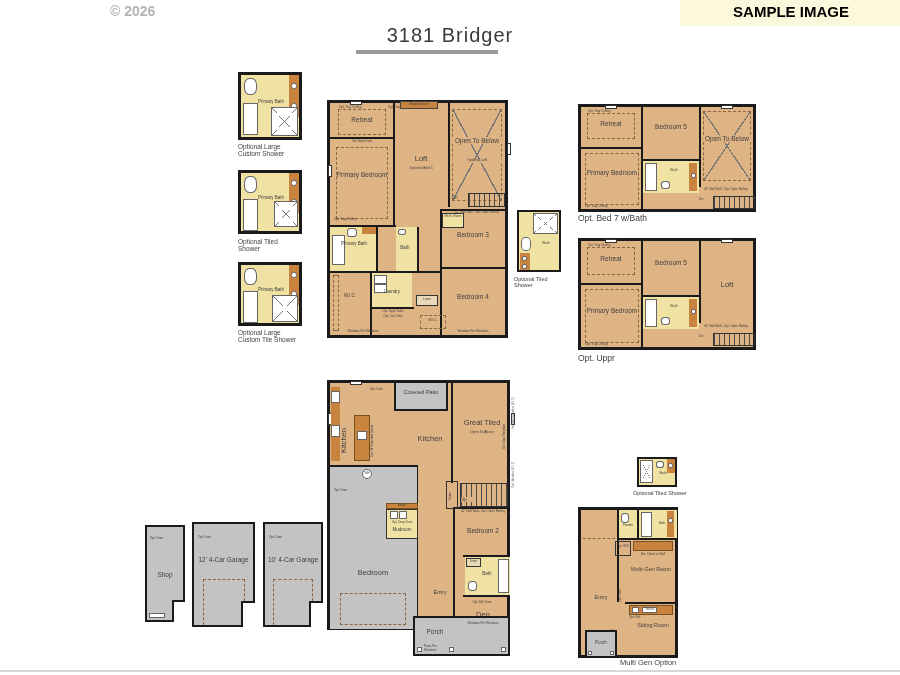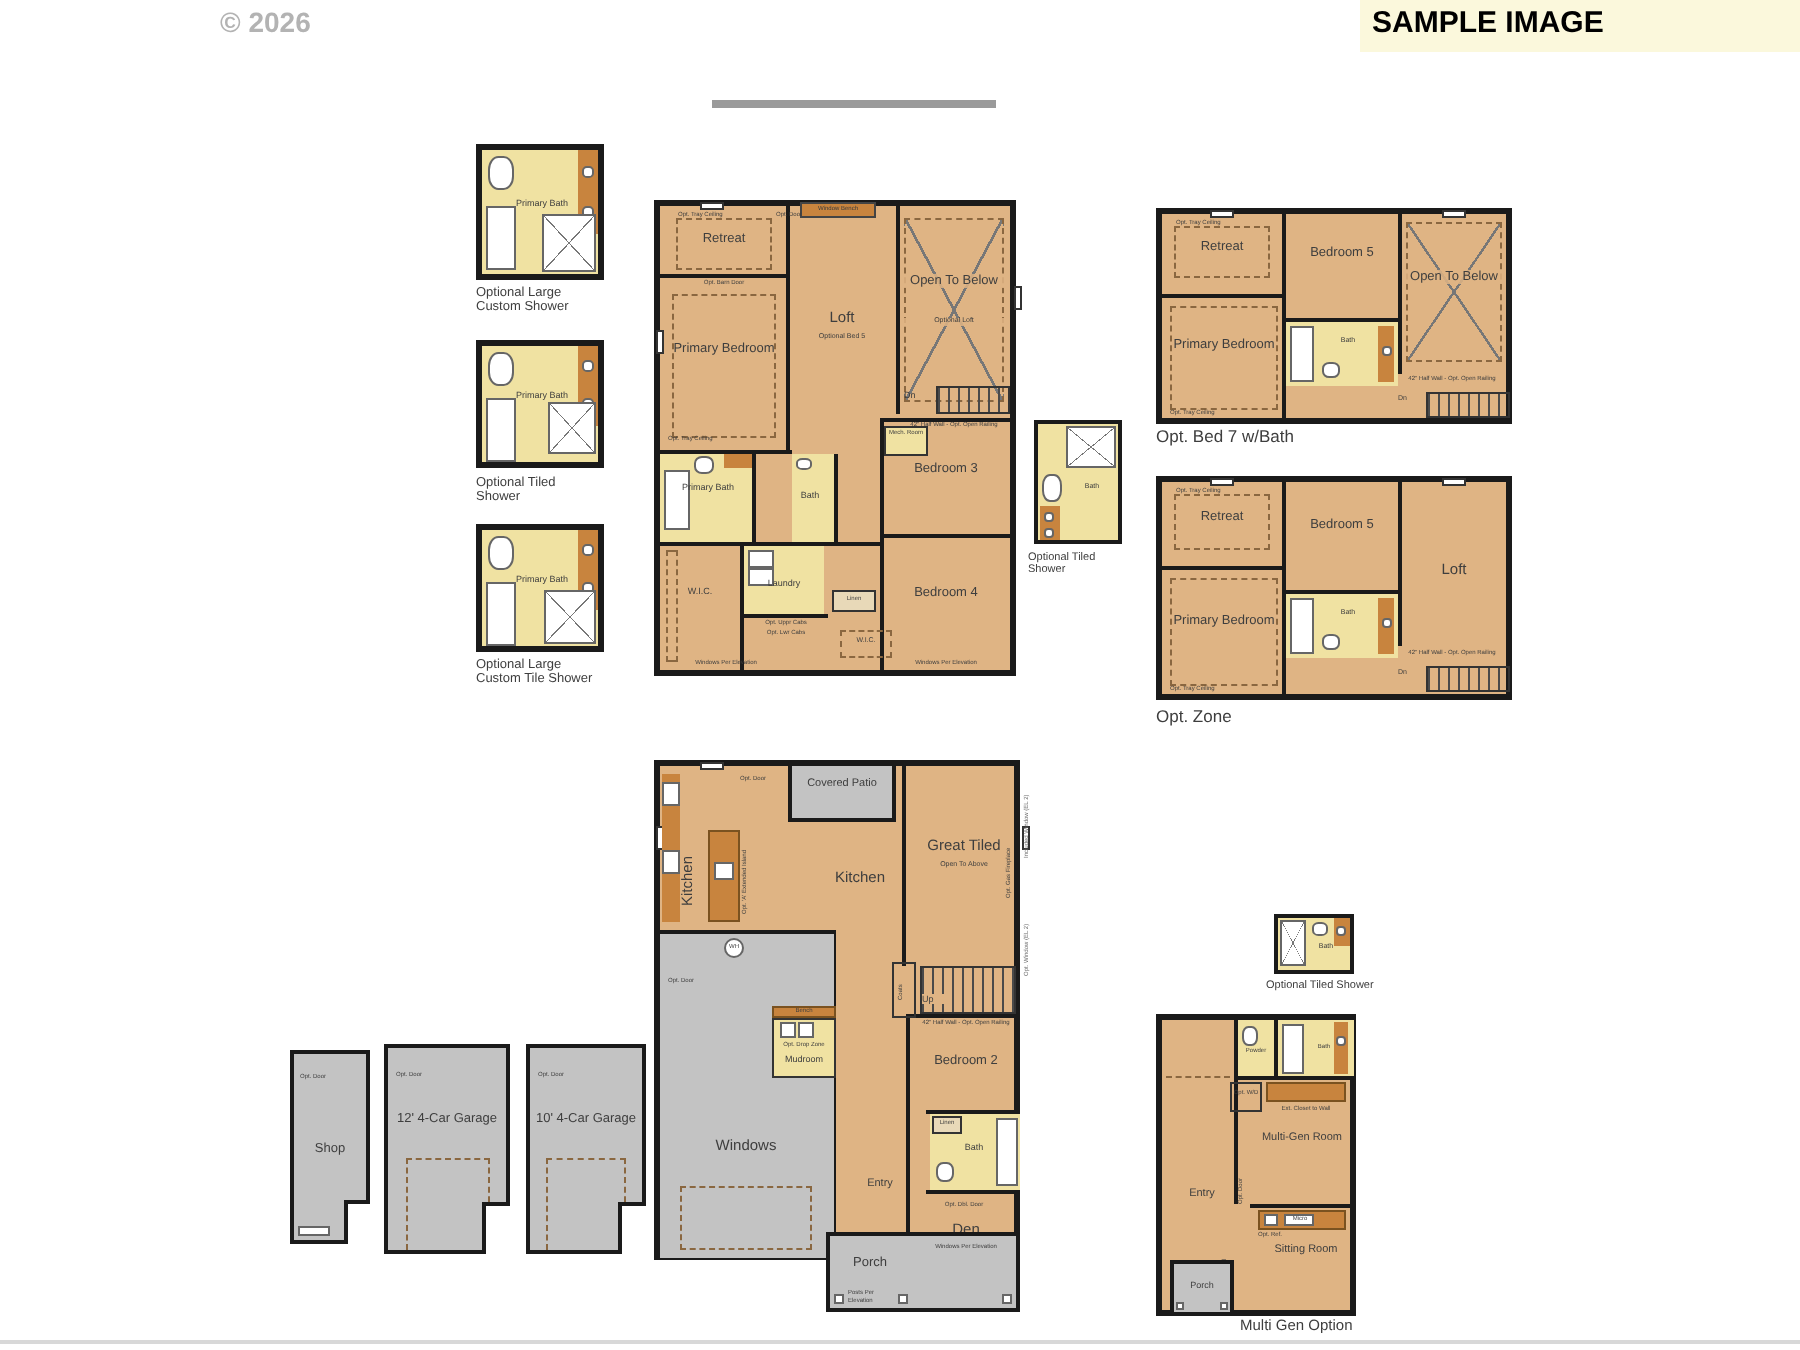--- a/index.html
+++ b/index.html
@@ -26,23 +26,24 @@
   .f7{font-size:7.5px}
   .f8{font-size:8.5px}
   .left{text-align:left}
 </style>
 </head>
 <body>
 
 <div id="canvas">
 
   <div class="t" style="left:110px;top:4px;width:80px;font-size:14px;font-weight:bold;color:#b3b3b3;text-align:left">© 2026</div>
+  <div class="t" style="left:330px;top:24px;width:240px;font-size:20px;letter-spacing:1px;color:#3a3a3a">3181 Bridger</div>
   <div class="a" style="left:356px;top:50px;width:142px;height:4px;background:#9a9a9a"></div>
   <div class="a" style="left:680px;top:0;width:220px;height:26px;background:#fbf8dc">
-    <div class="t" style="left:6px;top:4px;width:210px;font-size:15px;font-weight:bold;color:#000;text-align:left">SAMPLE IMAGE</div>
+    <div class="t" style="left:6px;top:4px;width:210px;font-size:15px;font-weight:bold;color:#000;text-align:center">SAMPLE IMAGE</div>
   </div>
 
   <div class="plan yellow" style="left:238px;top:72px;width:64px;height:68px">
     <div class="a fix rnd" style="left:3px;top:3px;width:13px;height:17px"></div>
     <div class="a fix" style="left:2px;top:28px;width:15px;height:32px"></div>
     <div class="a tan" style="right:0;top:0;width:10px;height:42px"></div>
     <div class="a fix rnd" style="right:2px;top:8px;width:6px;height:6px"></div>
     <div class="a fix rnd" style="right:2px;top:28px;width:6px;height:6px"></div>
     <div class="a fix x" style="right:1px;bottom:1px;width:27px;height:29px"></div>
     <div class="t f4" style="left:14px;top:24px;width:32px">Primary Bath</div>
@@ -191,21 +192,21 @@
     <div class="a yellow" style="left:62px;top:56px;width:56px;height:32px"></div>
     <div class="a fix" style="left:64px;top:58px;width:12px;height:28px"></div>
     <div class="a fix rnd" style="left:80px;top:76px;width:9px;height:8px"></div>
     <div class="a tan" style="left:108px;top:58px;width:8px;height:28px"></div>
     <div class="a fix rnd" style="left:110px;top:68px;width:5px;height:5px"></div>
     <div class="t f3" style="left:80px;top:64px;width:26px">Bath</div>
     <div class="t f2" style="left:116px;top:84px;width:58px">42" Half Wall - Opt. Open Railing</div>
     <div class="t f3 left" style="left:118px;top:94px;width:13px">Dn</div>
     <div class="a stairs" style="left:132px;top:92px;width:42px;height:13px;border:1px solid #333"></div>
   </div>
-  <div class="t f8 left" style="left:578px;top:354px;width:80px">Opt. Zone</div>
+  <div class="t f8 left" style="left:578px;top:354px;width:80px">Opt. Uppr</div>
 
   <div class="plan" style="left:327px;top:380px;width:183px;height:250px">
     <div class="a wall" style="left:121px;top:0;width:2px;height:100px"></div>
     <div class="a wall" style="left:0;top:82px;width:88px;height:2px"></div>
     <div class="a wall" style="left:86px;top:82px;width:2px;height:162px"></div>
     <div class="a wall" style="left:123px;top:124px;width:57px;height:2px"></div>
     <div class="a wall" style="left:123px;top:124px;width:2px;height:120px"></div>
     <div class="a wall" style="left:133px;top:172px;width:47px;height:2px"></div>
     <div class="a wall" style="left:133px;top:212px;width:47px;height:2px"></div>
     <div class="a wall" style="left:54px;top:90px;width:2px;height:28px"></div>
@@ -239,21 +240,21 @@
     <div class="a stairs" style="left:130px;top:100px;width:48px;height:24px;border:1px solid #333"></div>
     <div class="t f4 left" style="left:131px;top:114px;width:14px;background:#dfb484">Up</div>
     <div class="t f2" style="left:126px;top:127px;width:54px">42" Half Wall - Opt. Open Railing</div>
 
     <div class="a gray" style="left:0;top:84px;width:87px;height:162px"></div>
     <div class="a fix" style="left:32px;top:86px;width:10px;height:10px;border-radius:50%">
       <div class="t f2" style="left:0;top:2px;width:8px">WH</div>
     </div>
     <div class="t f2 left" style="left:4px;top:106px;width:22px">Opt. Door</div>
     <div class="a dash" style="left:10px;top:210px;width:66px;height:32px"></div>
-    <div class="t f7" style="left:12px;top:186px;width:62px">Windows</div>
+    <div class="t f7" style="left:12px;top:186px;width:62px">Bedroom</div>
 
     <div class="a tan" style="left:56px;top:120px;width:32px;height:6px;border:1px solid #7a5220">
       <div class="t f2" style="left:0;top:0;width:30px">Bench</div>
     </div>
     <div class="a yellow" style="left:56px;top:126px;width:32px;height:30px;border:1px solid #333"></div>
     <div class="a fix" style="left:60px;top:128px;width:8px;height:8px"></div>
     <div class="a fix" style="left:69px;top:128px;width:8px;height:8px"></div>
     <div class="t f2" style="left:56px;top:138px;width:32px">Opt. Drop Zone</div>
     <div class="t f4" style="left:56px;top:144px;width:32px">Mudroom</div>
 

